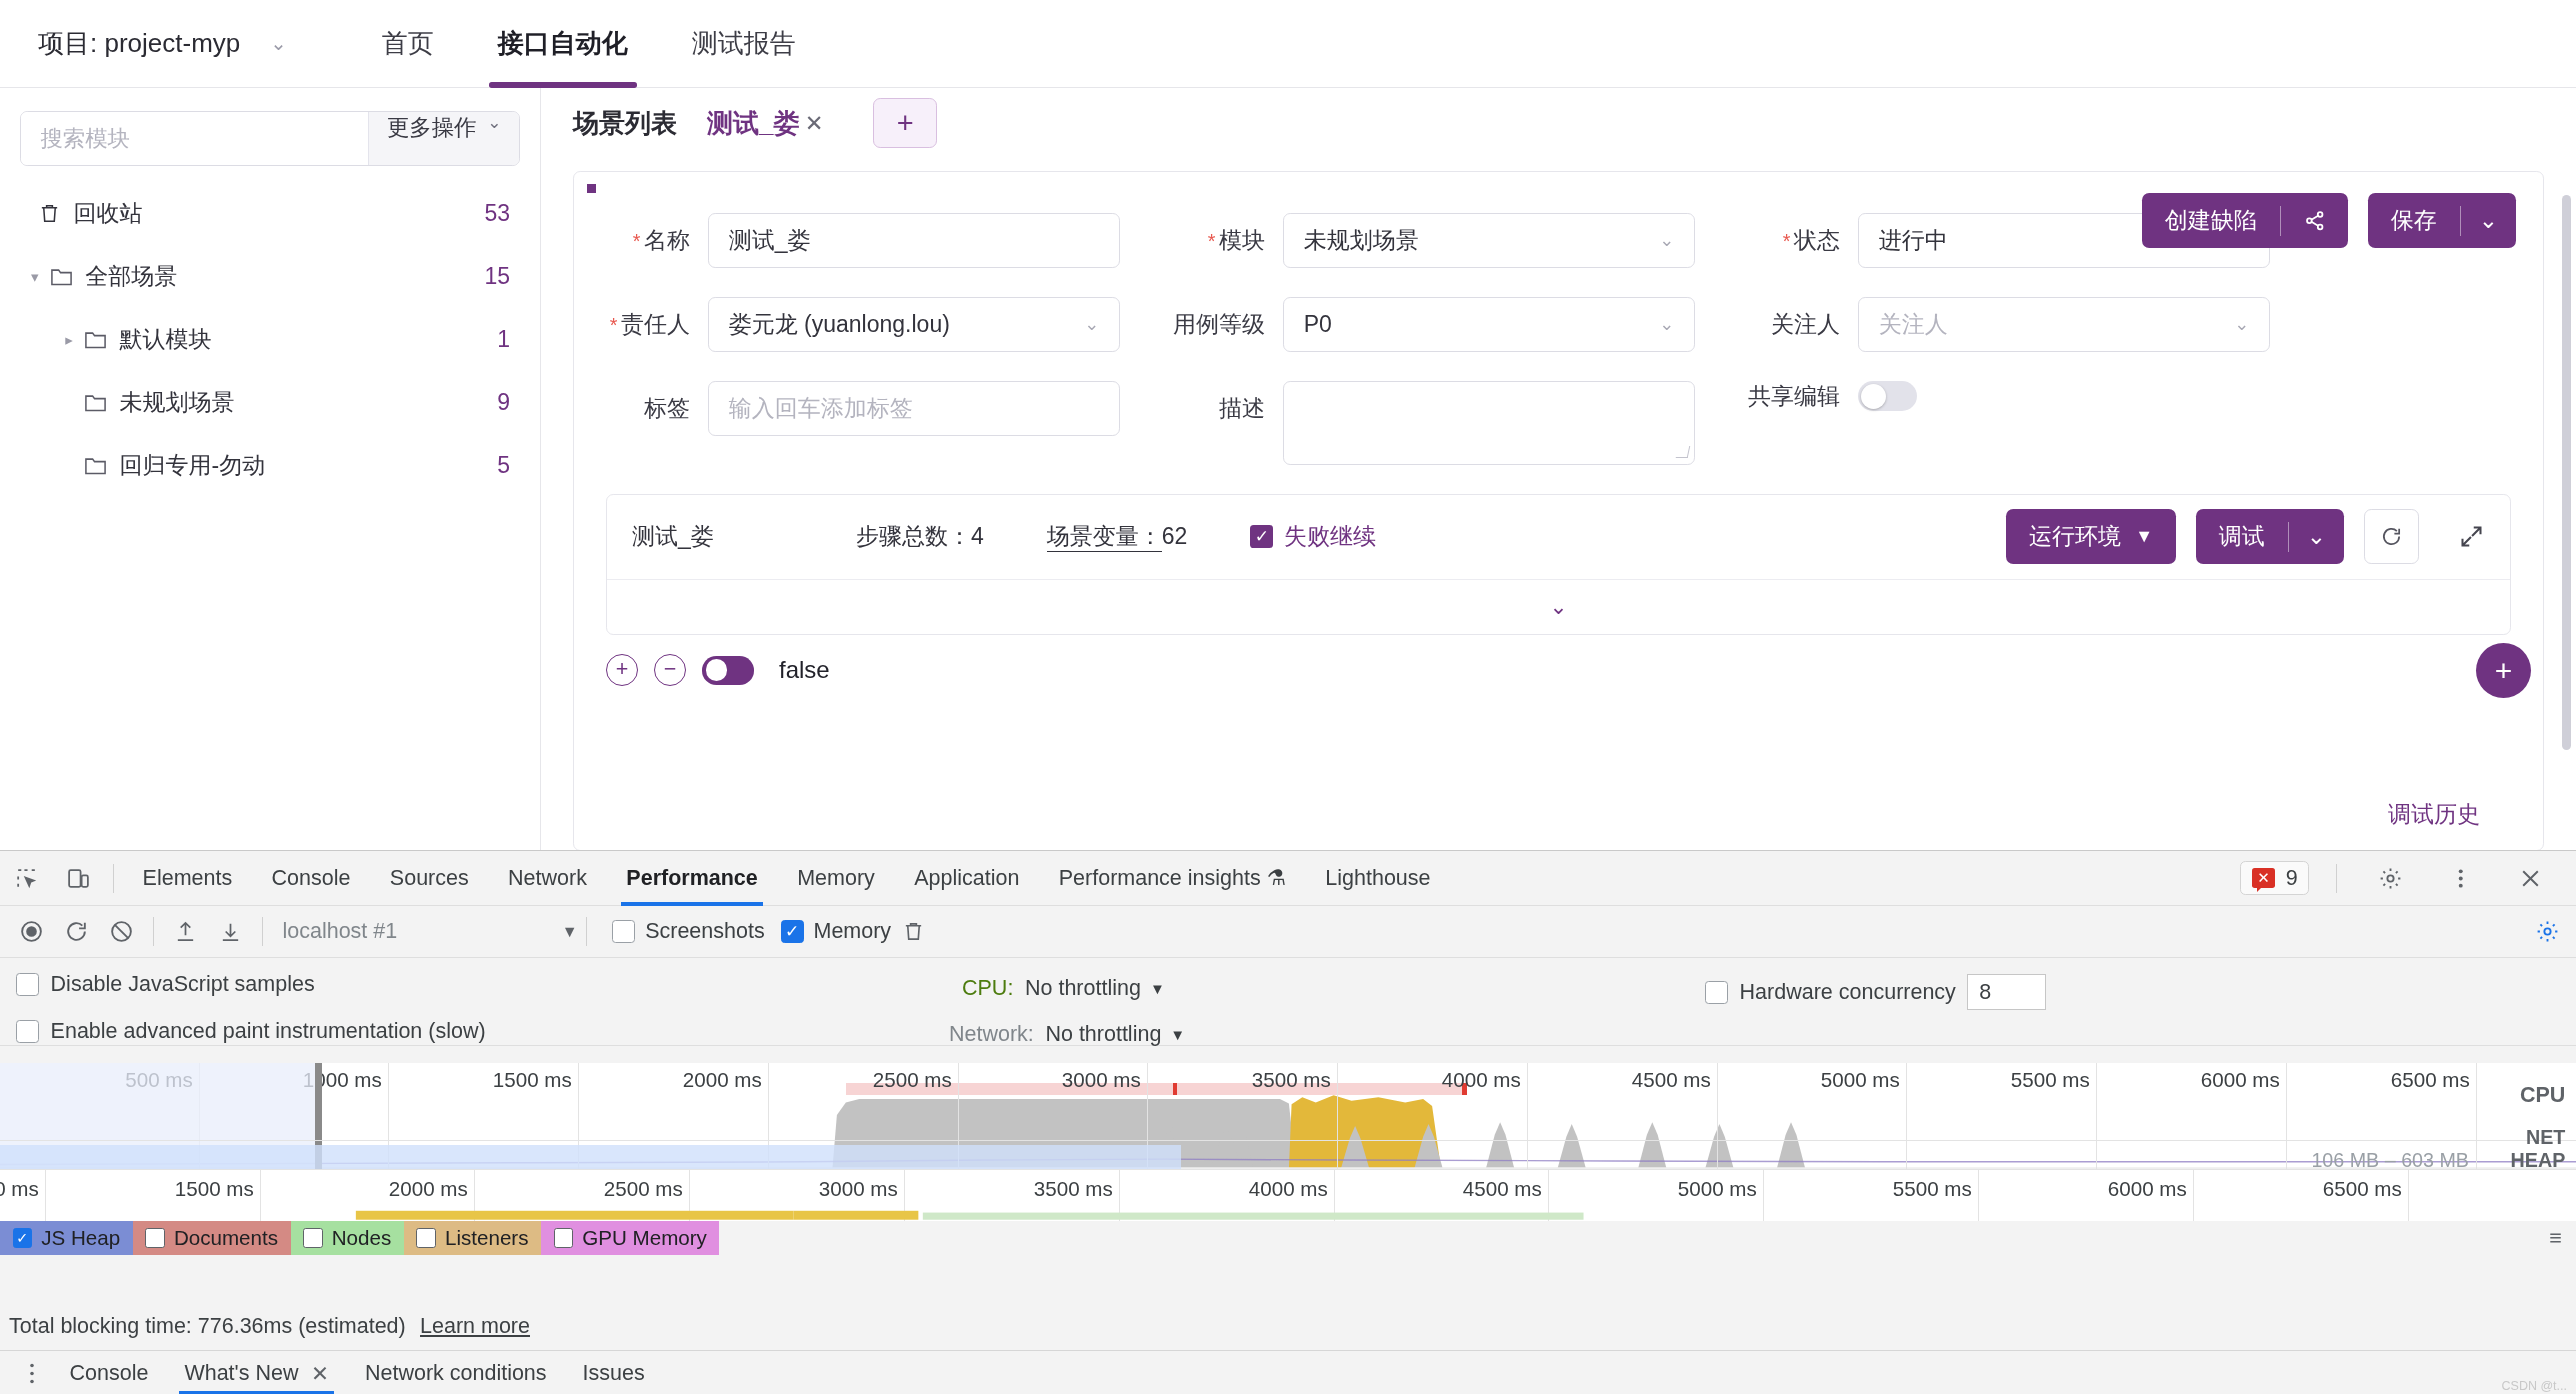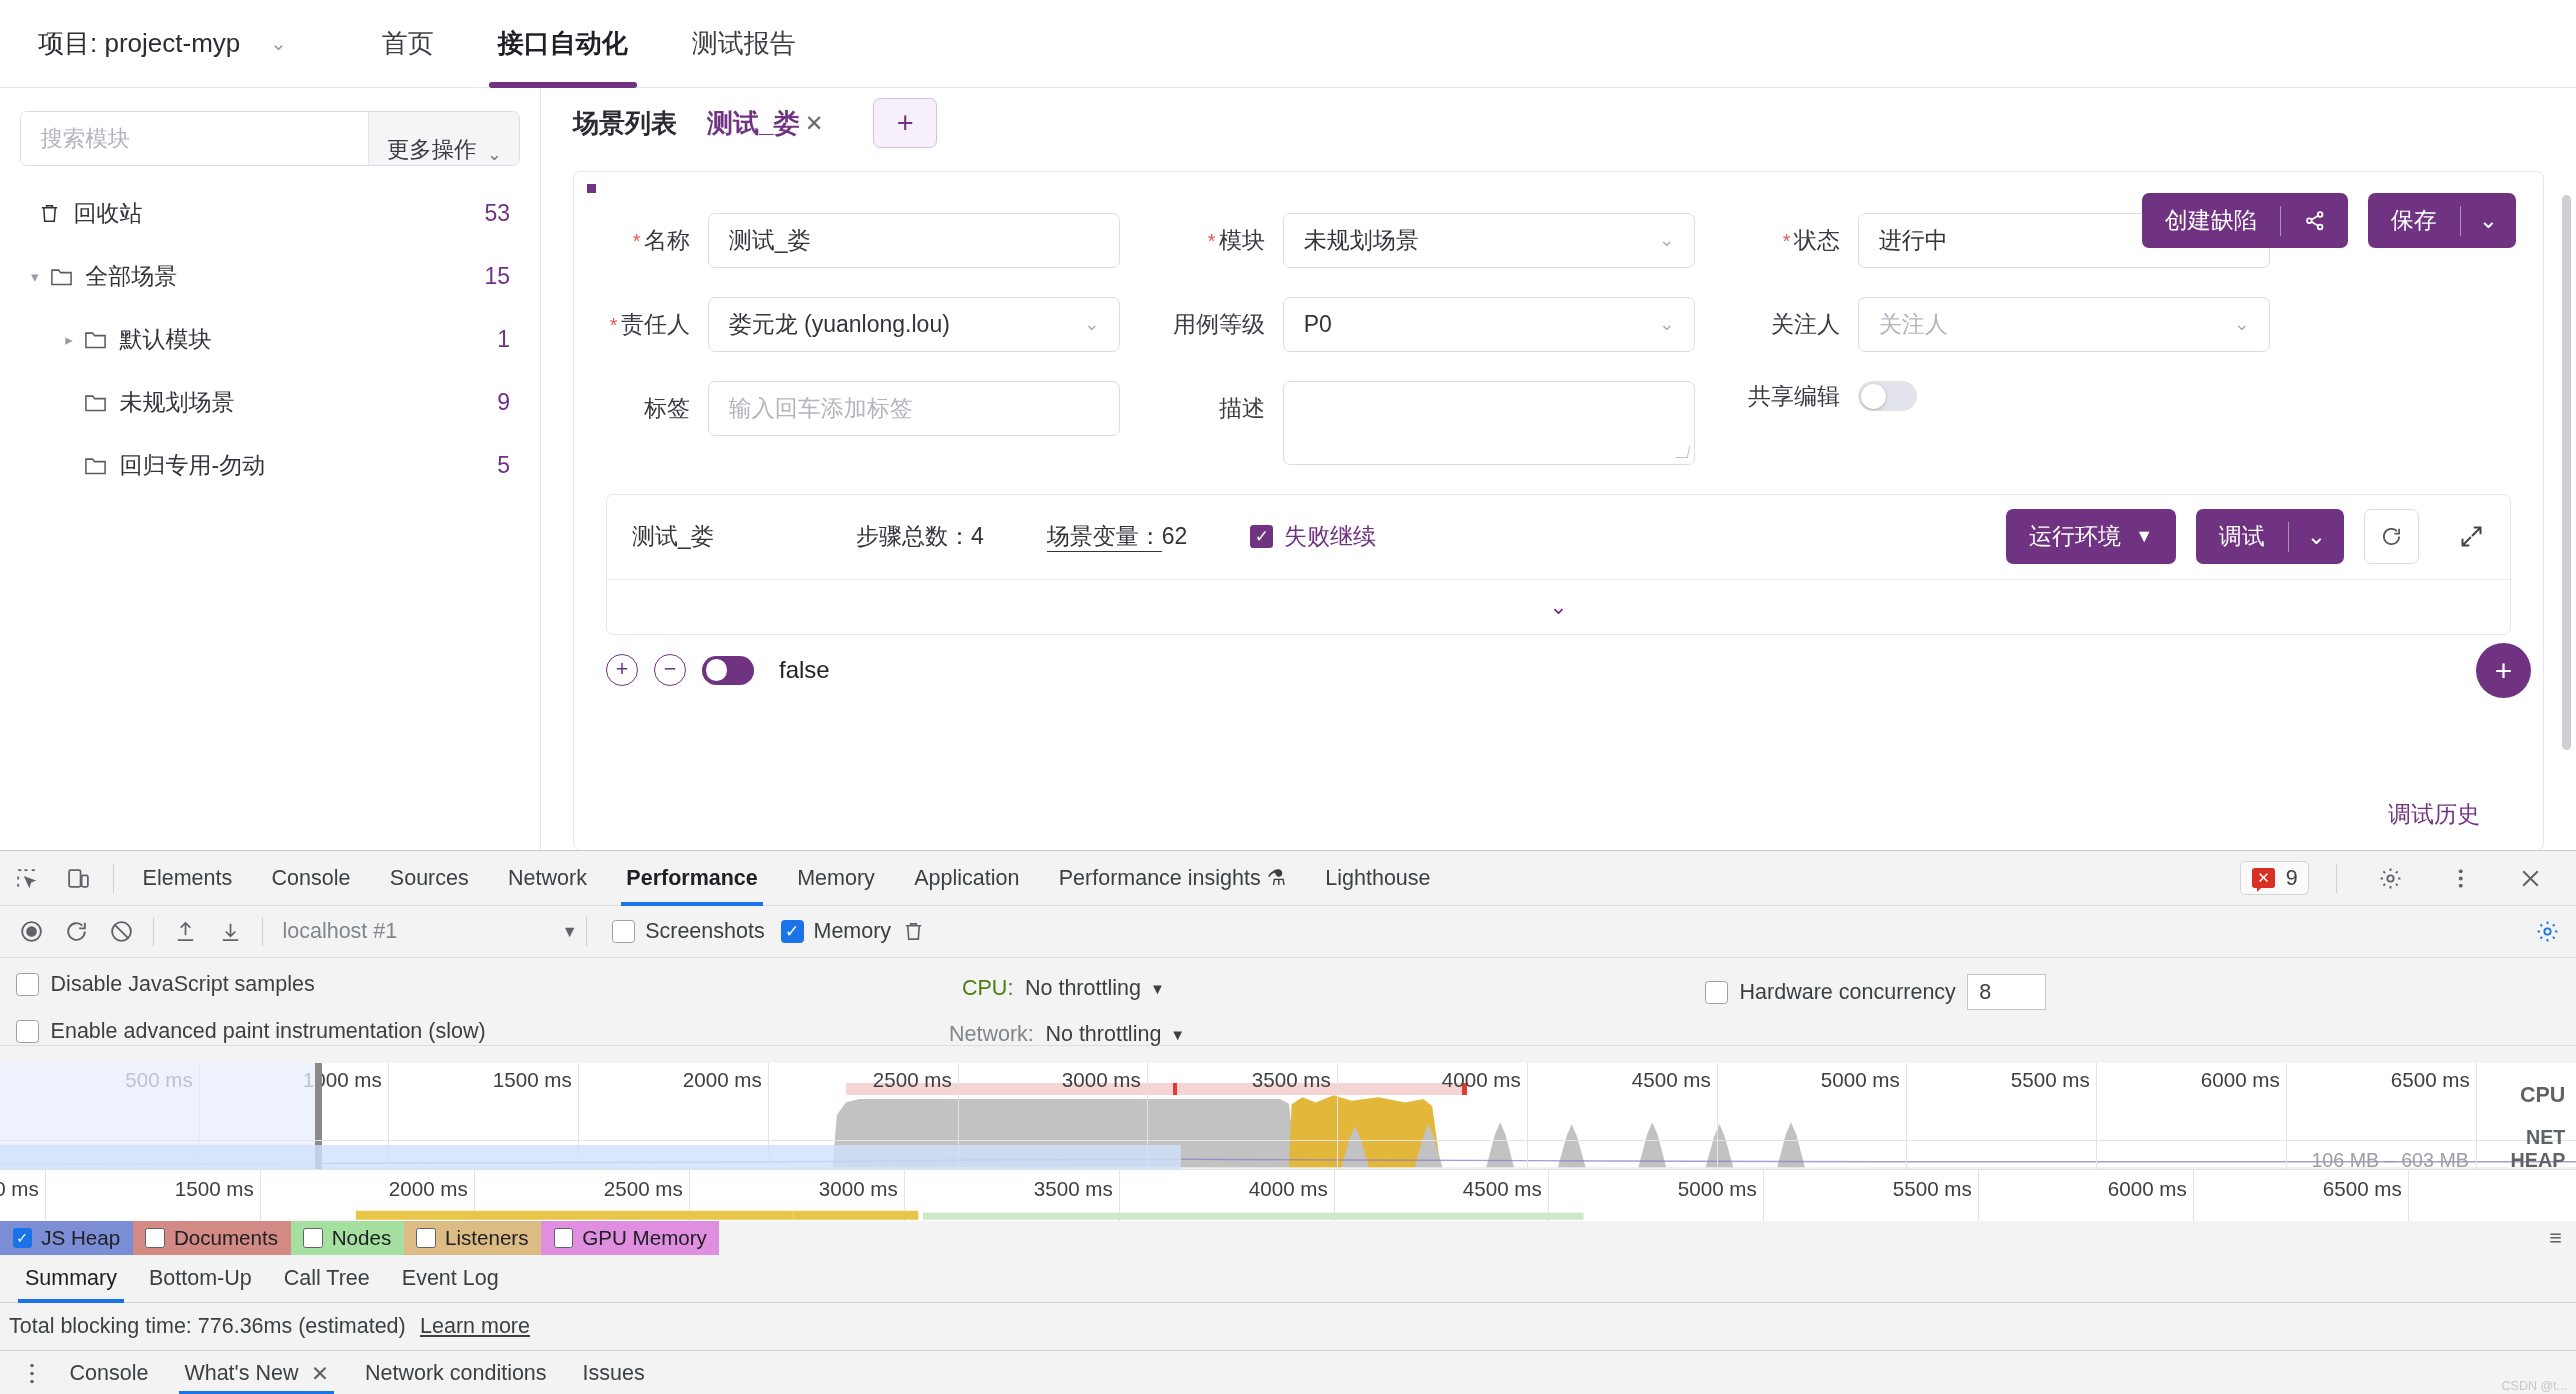--- a/index.html
+++ b/index.html
@@ -42,21 +42,21 @@
     margin: 23px 19.7px 0 19.7px; height: 55px;
     border: 0.9px solid #dcdce4; border-radius: 7.2px; display: flex; overflow: hidden;
   }
   .searchrow input {
     flex: 1; border: 0; outline: none; padding: 0 19.7px; font-size: 22.4px;
     color: #3a3a44; font-family: "Liberation Sans", sans-serif; background: #fff;
   }
   .searchrow input::placeholder { color: #b4b4bf; }
   .moreops {
     width: 166px; background: #f5f5f8; border-left: 0.9px solid #e4e4ec;
-    display: flex; align-items: flex-end; justify-content: center; gap: 10.7px;
+    display: flex; align-items: flex-start; justify-content: center; gap: 10.7px;
     font-size: 22.4px; color: #3a3a44; cursor: pointer; margin-left: 20px;
   }
   .moreops .chev { font-size: 17px; color: #70707e; }
 
   .treeitem {
     display: flex; align-items: center; height: 63px; padding-right: 30px;
     font-size: 23px; color: #33333c; cursor: pointer; position: relative;
   }
   .treeitem .arrow { width: 30px; text-align: center; font-size: 15px; color: #9a9aa6; flex: 0 0 30px; }
   .treeitem .ico { margin-right: 12.5px; display: inline-flex; }
@@ -882,34 +882,20 @@
       <span class="legck"></span>
       <span>Listeners</span>
     </div>
     <div class="legitem" style="background:#e08fe0;">
       <span class="legck"></span>
       <span>GPU Memory</span>
     </div>
     <div class="legmenu">≡</div>
   </div>
 
-  <div class="subtabs">
-    <div class="subtab active">
-        <span>Summary</span>
-      </div>
-    <div class="subtab">
-        <span>Bottom-Up</span>
-      </div>
-    <div class="subtab">
-        <span>Call Tree</span>
-      </div>
-    <div class="subtab">
-        <span>Event Log</span>
-      </div>
-  </div>
 
   <div class="tbtbar">
     <span>Total blocking time: 776.36ms (estimated)</span>
     <span class="lm">Learn more</span>
   </div>
 
   <div class="drawer">
     <div class="dots">
       <svg width="16" height="27" viewBox="0 0 18 30" fill="#5f6368">
           <circle cx="9" cy="6" r="2"></circle>

